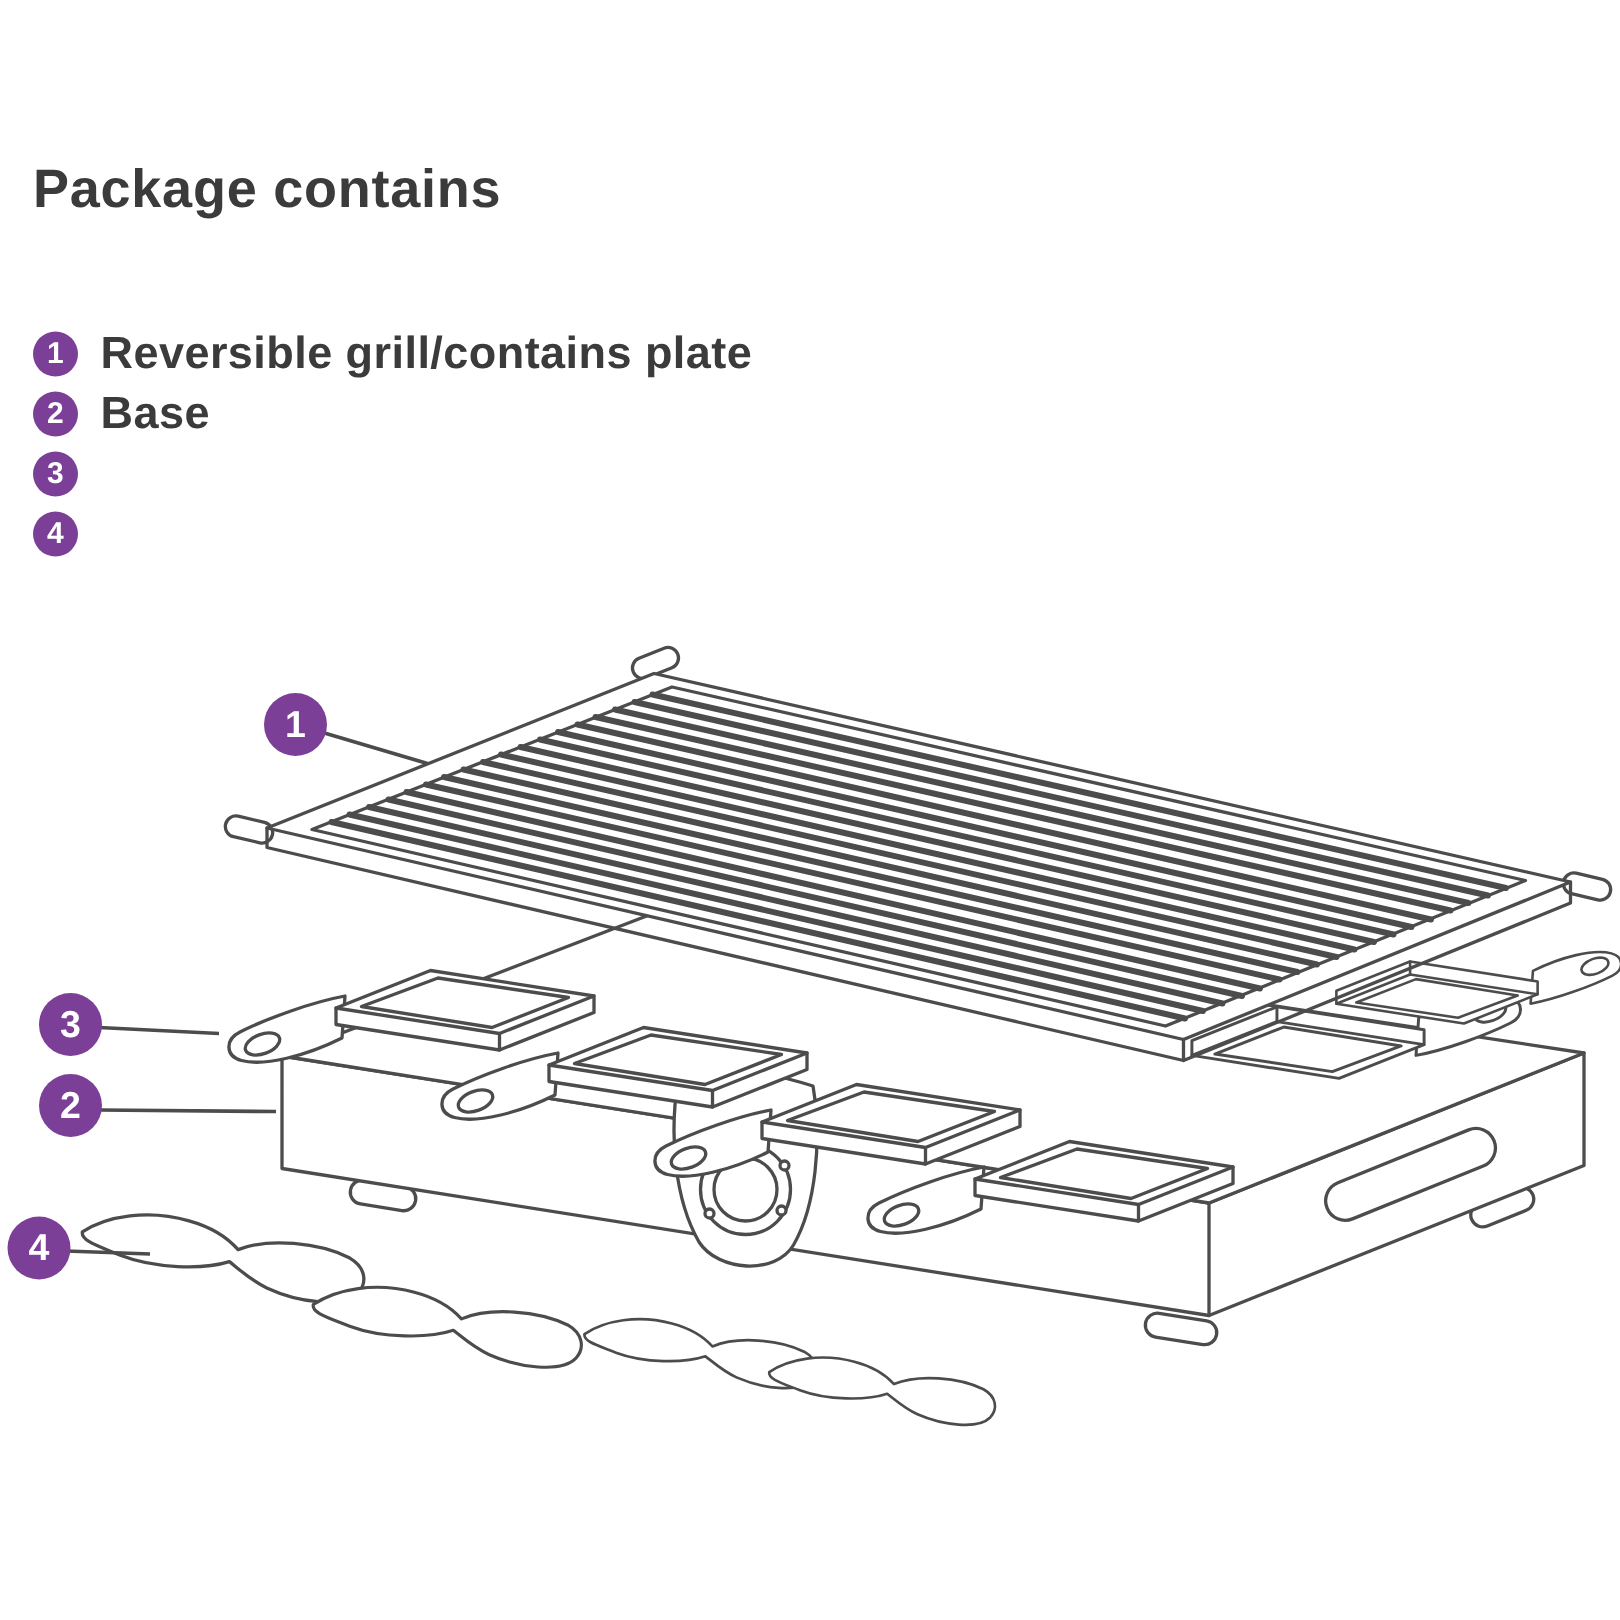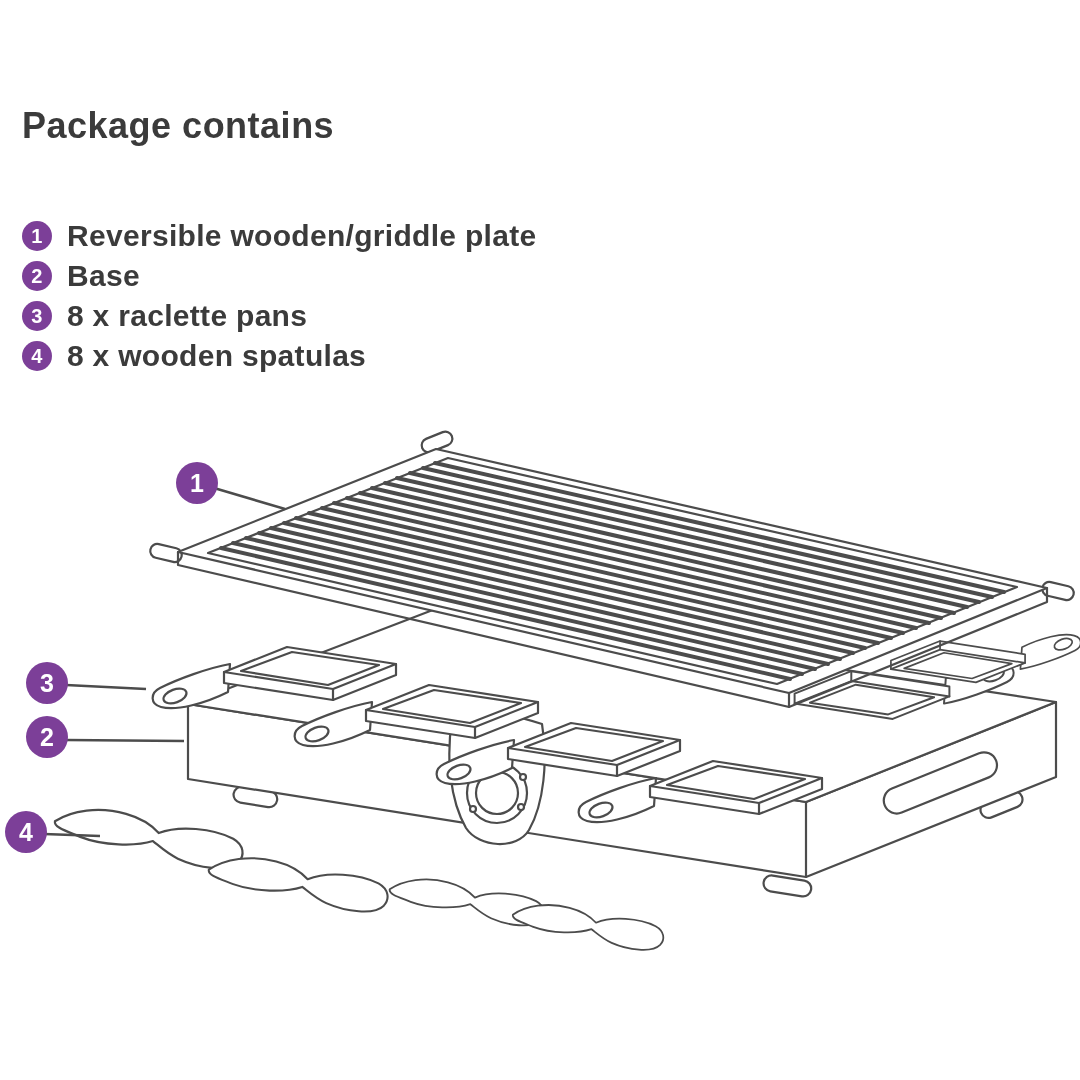--- a/index.html
+++ b/index.html
@@ -38,33 +38,31 @@
 
 <div class="canvas">
 
   <div class="heading">
     <div>Package contains</div>
   </div>
 
   <ul class="pkg-list">
     <li class="pkg-item">
       <span class="badge-sm">1</span>
-      <span>Reversible wooden/griddle plate</span>
+      <span>Reversible grill/contains plate</span>
     </li>
     <li class="pkg-item">
       <span class="badge-sm">2</span>
       <span>Base</span>
     </li>
     <li class="pkg-item">
       <span class="badge-sm">3</span>
-      <span>8 x raclette pans</span>
     </li>
     <li class="pkg-item">
       <span class="badge-sm">4</span>
-      <span>8 x wooden spatulas</span>
     </li>
   </ul>
 
   <svg class="illustration" viewBox="0 0 1080 1080">
     <defs>
       <g id="pan" fill="#fff" class="art">
         <path d="M-80 -4 C-102 0 -132 11 -150 20 C-160 25 -160 36 -149 39 C-134 43 -106 36 -82 24 Z"></path>
         <ellipse cx="-135" cy="28" rx="12" ry="6.5" transform="rotate(-20 -135 28)"></ellipse>
         <path d="M-86 4 L-86 15 L23 32 L86 7 L86 -4"></path>
         <path d="M23 21 L23 32"></path>

